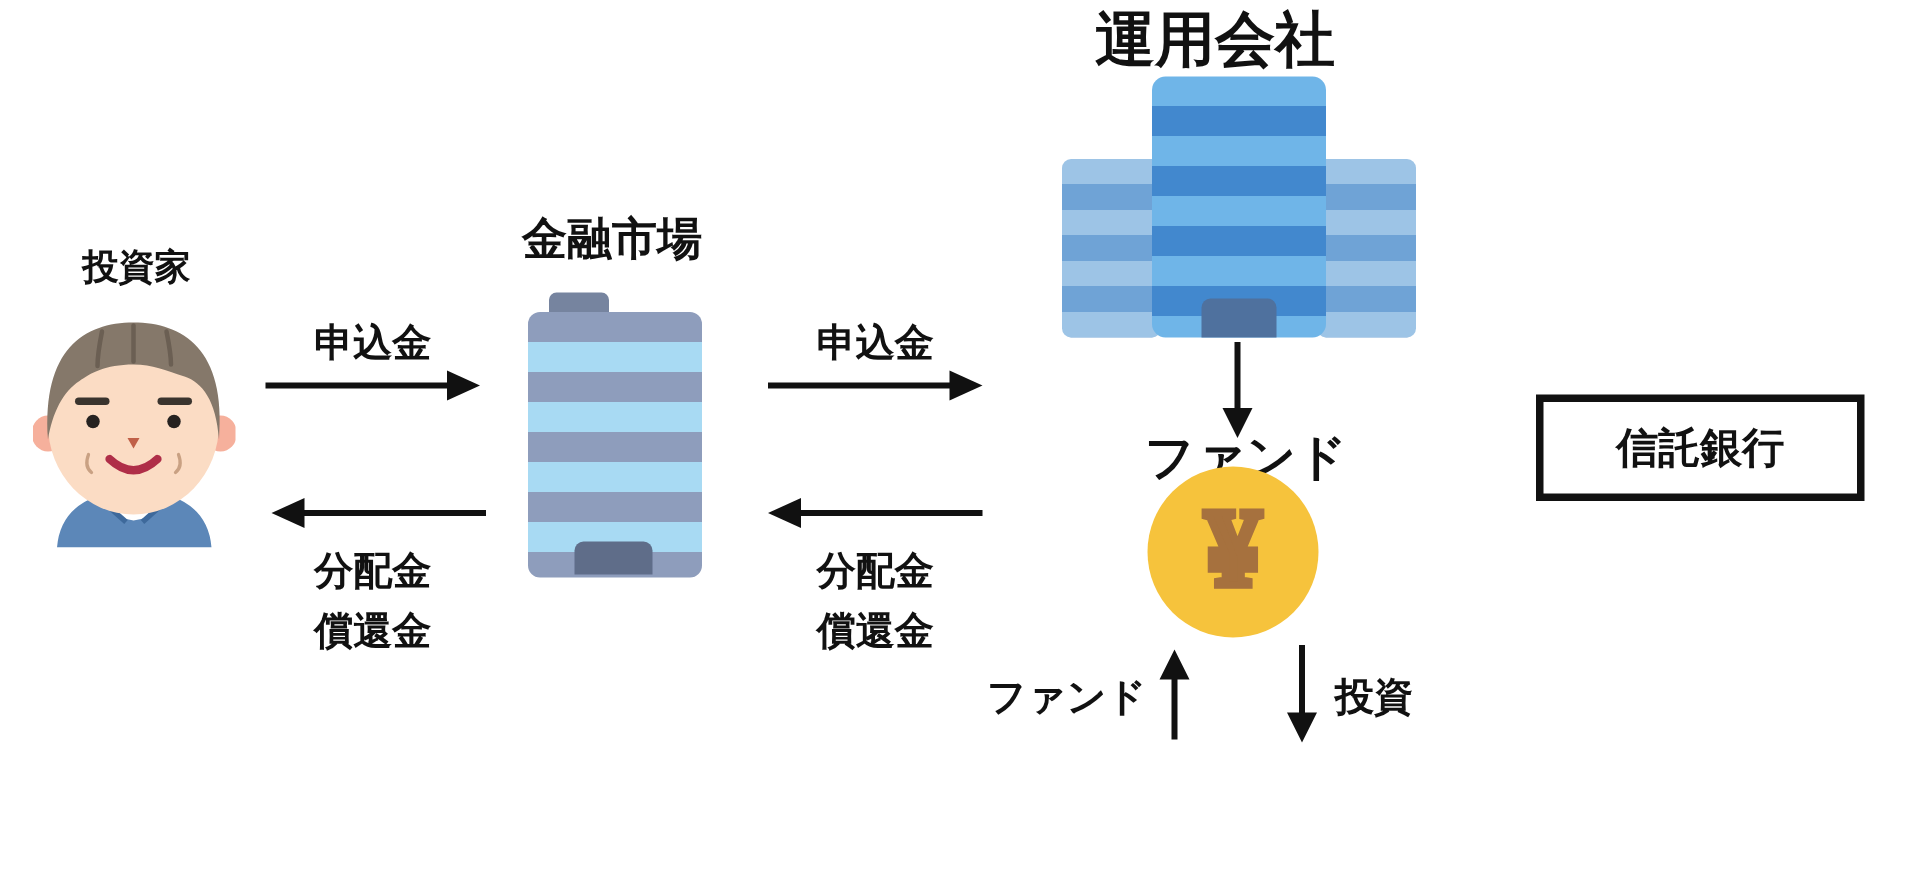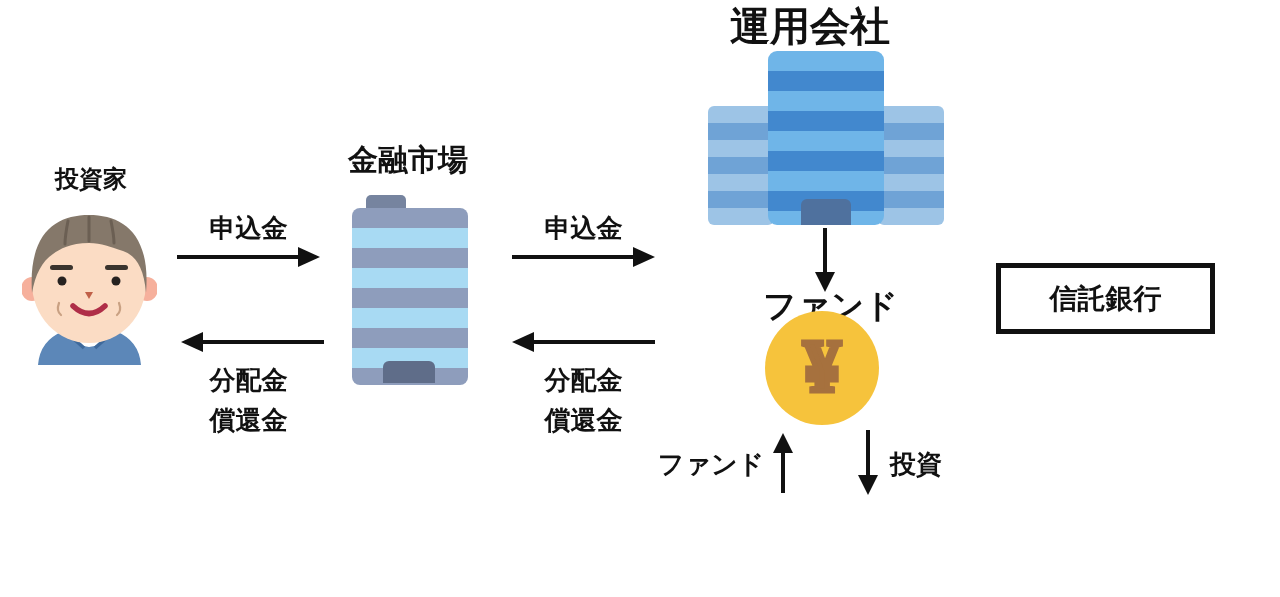--- a/index.html
+++ b/index.html
@@ -138,17 +138,17 @@
       <div class="head-u"></div>
   </div>
   <div class="lbl" style="left:655px;top:450px;width:112px;font-size:26px;">ファンド</div>
   <div class="varrow" style="left:858px;top:430px;height:65px;">
     <div class="vline d"></div>
       <div class="head-d"></div>
   </div>
   <div class="lbl" style="left:884px;top:450px;width:64px;font-size:26px;">投資</div>
 
 
-  <div class="obox" style="left:996px;top:263px;width:209px;height:61px;">
+  <div class="obox" style="left:1024px;top:263px;width:209px;height:61px;">
     <span>信託銀行</span>
   </div>
 
 </div>
 
 </body></html>

